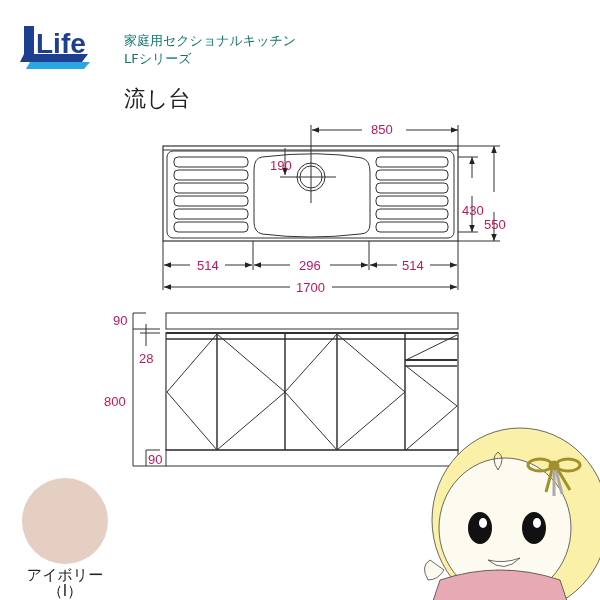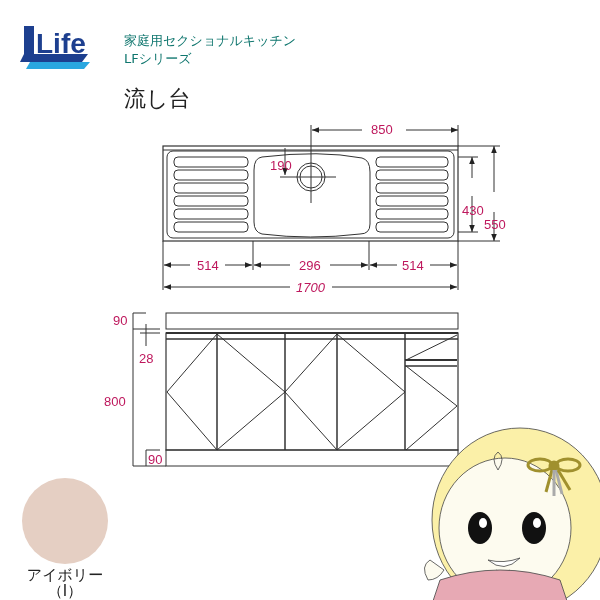--- a/index.html
+++ b/index.html
@@ -129,21 +129,21 @@
   </g>
 </svg>
 
 <div class="abs dim" style="left:371px; top:122px;">850</div>
 <div class="abs dim" style="left:270px; top:158px;text-align:right;">190</div>
 <div class="abs dim" style="left:462px; top:179px;margin-top:24px;">430</div>
 <div class="abs dim" style="left:484px; top:194px;margin-top:23px;">550</div>
 <div class="abs dim" style="left:197px; top:258px;">514</div>
 <div class="abs dim" style="left:299px; top:258px;">296</div>
 <div class="abs dim" style="left:402px; top:258px;">514</div>
-<div class="abs dim" style="left:296px; top:280px;font-style:italic;">1700</div>
+<div class="abs dim" style="left:296px; top:280px;">1700</div>
 
 <div class="abs dim" style="left:113px; top:313px;">90</div>
 <div class="abs dim" style="left:139px; top:351px;">28</div>
 <div class="abs dim" style="left:104px; top:394px;">800</div>
 <div class="abs dim" style="left:148px; top:452px;">90</div>
 
 <div class="abs swatch" style="background:#e5cfc3;" title="アイボリー"></div>
 <div class="abs color-label" style="top:566px;">アイボリー</div>
 <div class="abs color-label" style="top:582px;">（I）</div>
 

